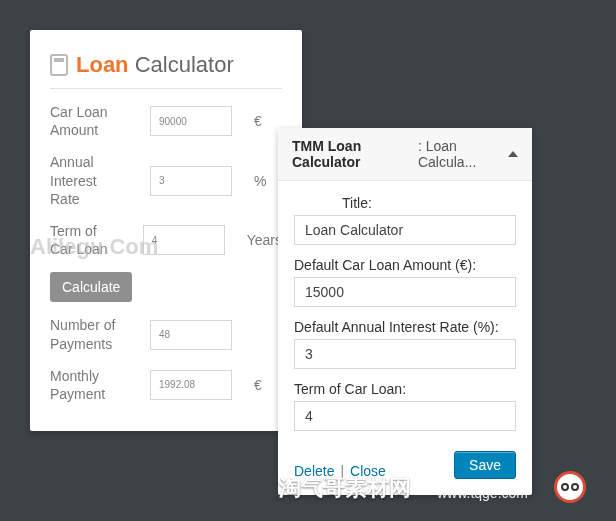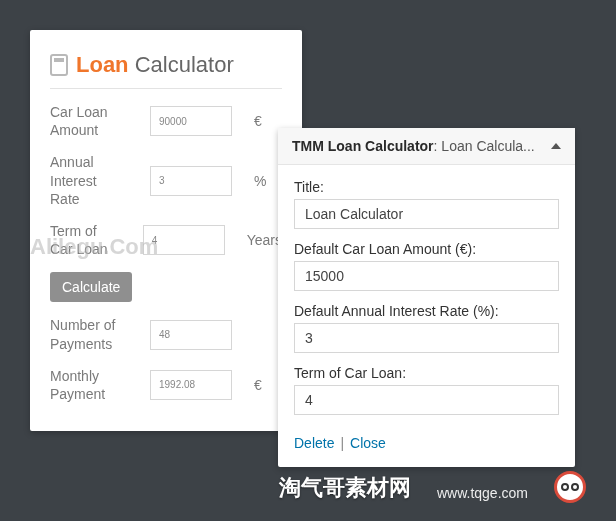--- a/index.html
+++ b/index.html
@@ -74,21 +74,21 @@
   background: #8f8f8f;
   color: #fff;
   border: none;
   border-radius: 3px;
   padding: 7px 12px;
   font-size: 14px;
   cursor: pointer;
 }
 .settings-card {
   left: 278px; top: 128px;
-  width: 297px;
+  width: 254px;
 }
 .settings-header {
   background: #f7f7f7;
   border-bottom: 1px solid #e5e5e5;
   padding: 10px 14px;
   font-size: 14px;
   display: flex;
   align-items: center;
 }
 .settings-header .sh1 { font-weight: 700; color: #2a2a2a; }
@@ -102,21 +102,21 @@
 }
 .settings-body {
   padding: 14px 16px 16px 16px;
 }
 .sfield-label {
   font-size: 14px;
   color: #333;
   margin-top: 12px;
   margin-bottom: 4px;
 }
-.sfield-label:first-child { margin-top: 0; }
+.sfield-label:first-child { margin-top: 0; margin-left: 48px; }
 .sinput {
   width: 100%;
   height: 30px;
   border: 1px solid #d6d6d6;
   padding: 0 10px;
   font-size: 14px;
   color: #444;
 }
 .settings-footer {
   display: flex;
@@ -228,20 +228,21 @@
     <div class="sfield-label">Default Annual Interest Rate (%):</div>
     <input class="sinput" value="3" style="">
 
     <div class="sfield-label">Term of Car Loan:</div>
     <input class="sinput" value="4" style="">
 
     <div class="settings-footer">
       <a>Delete</a>
       <span class="sep">|</span>
       <a>Close</a>
+      <button class="save-btn">Save</button>
     </div>
   </div>
 </div>
 
 <div class="watermark">Alilegu.Com</div>
 
 <div class="wm2">
   <div>
     <div class="cn">淘气哥素材网</div>
   </div>

